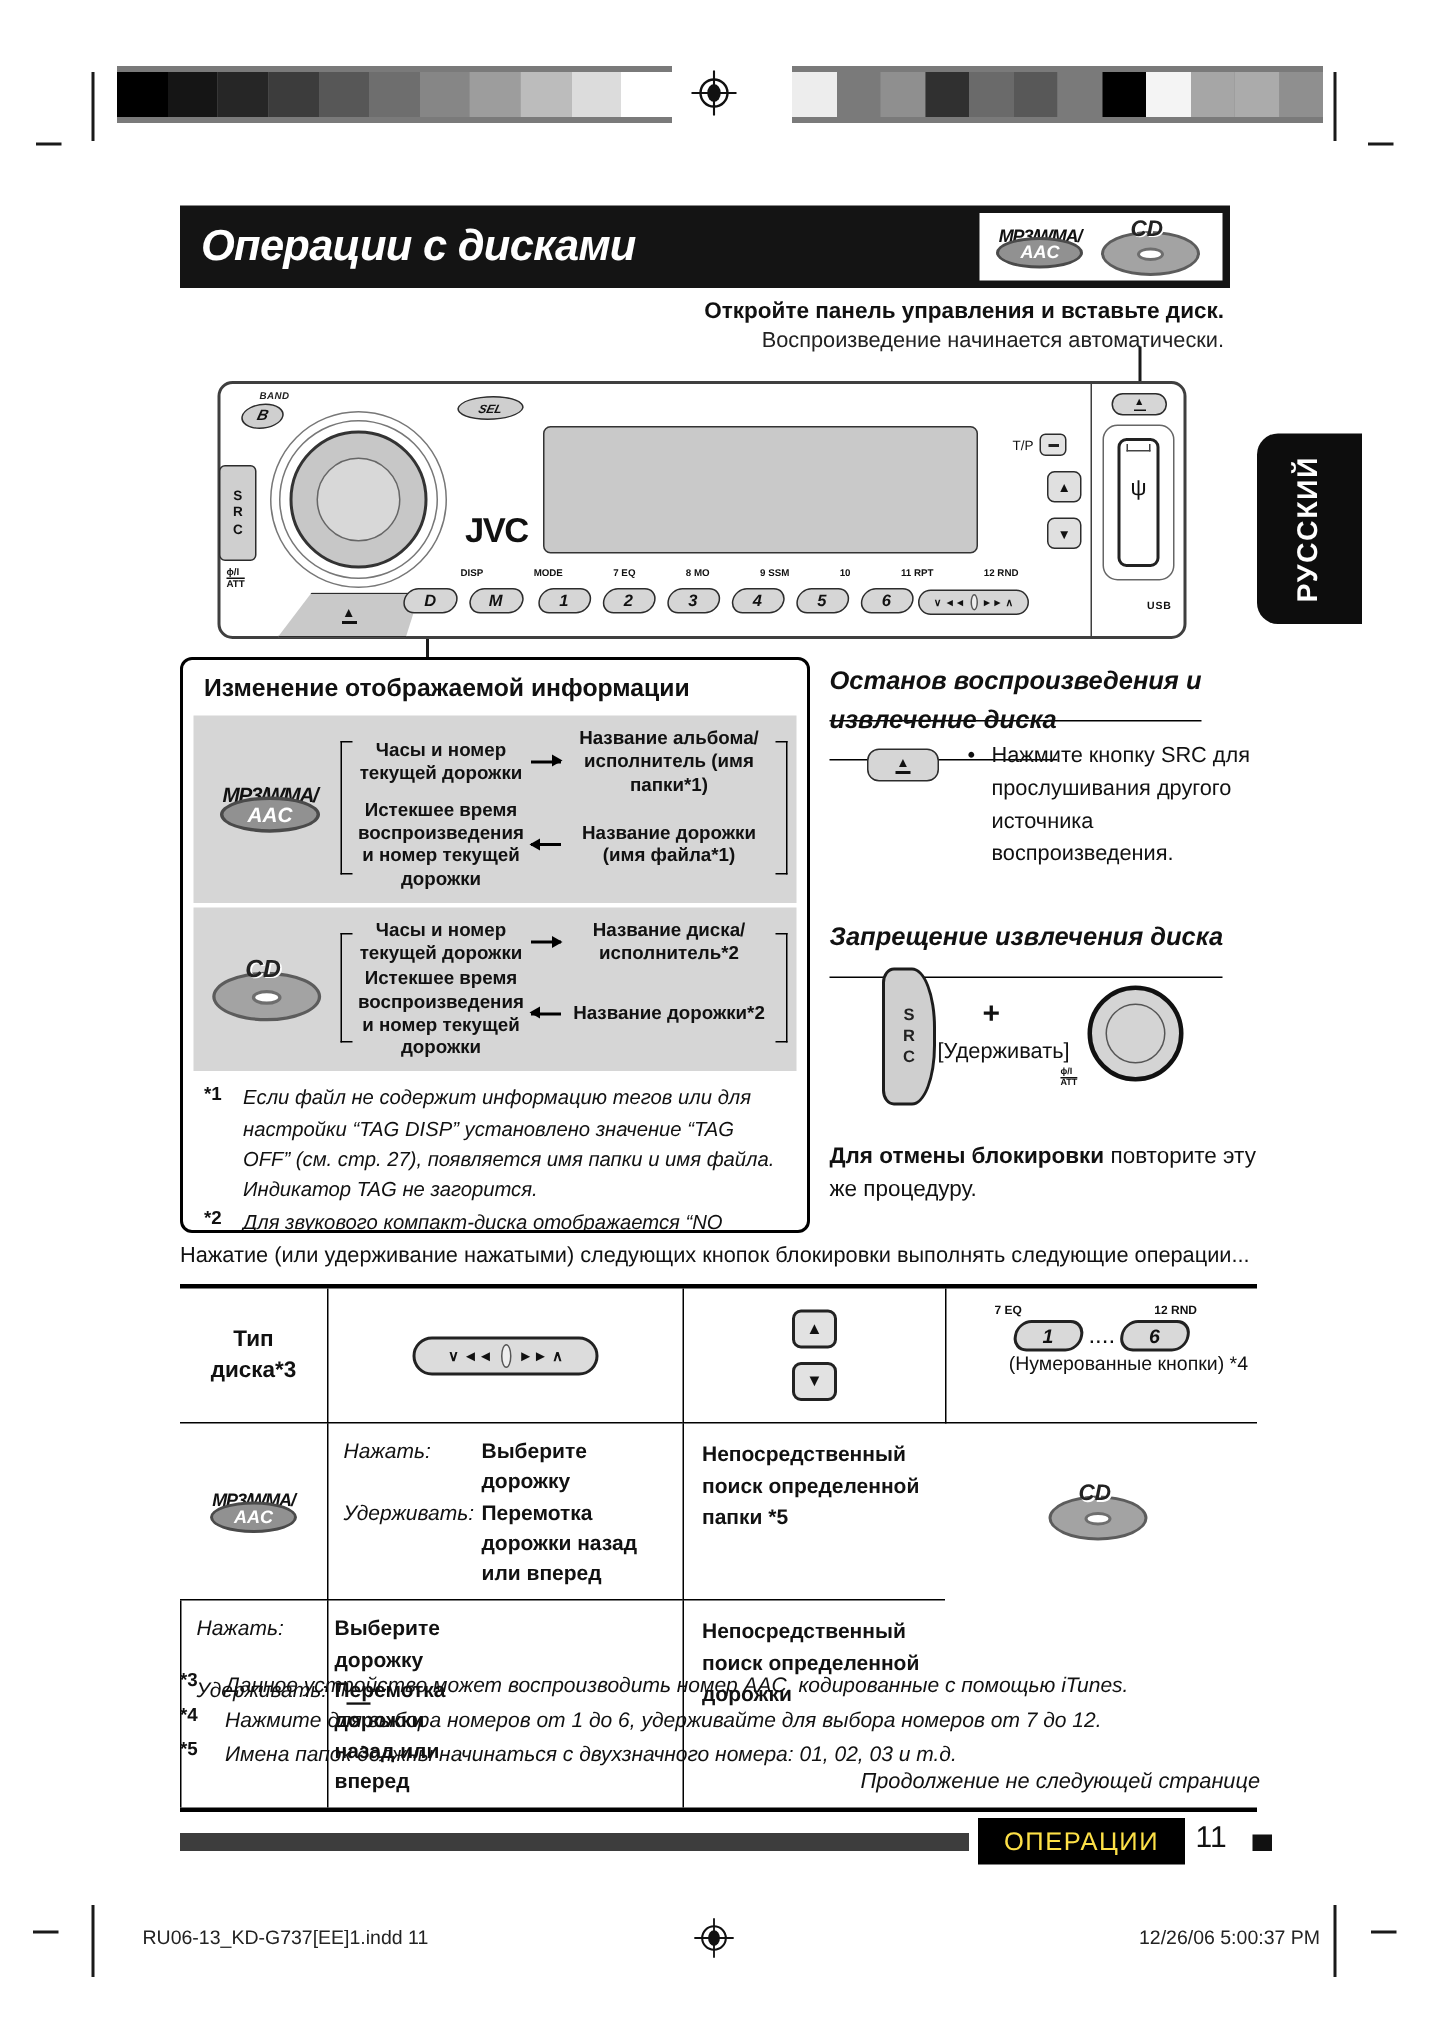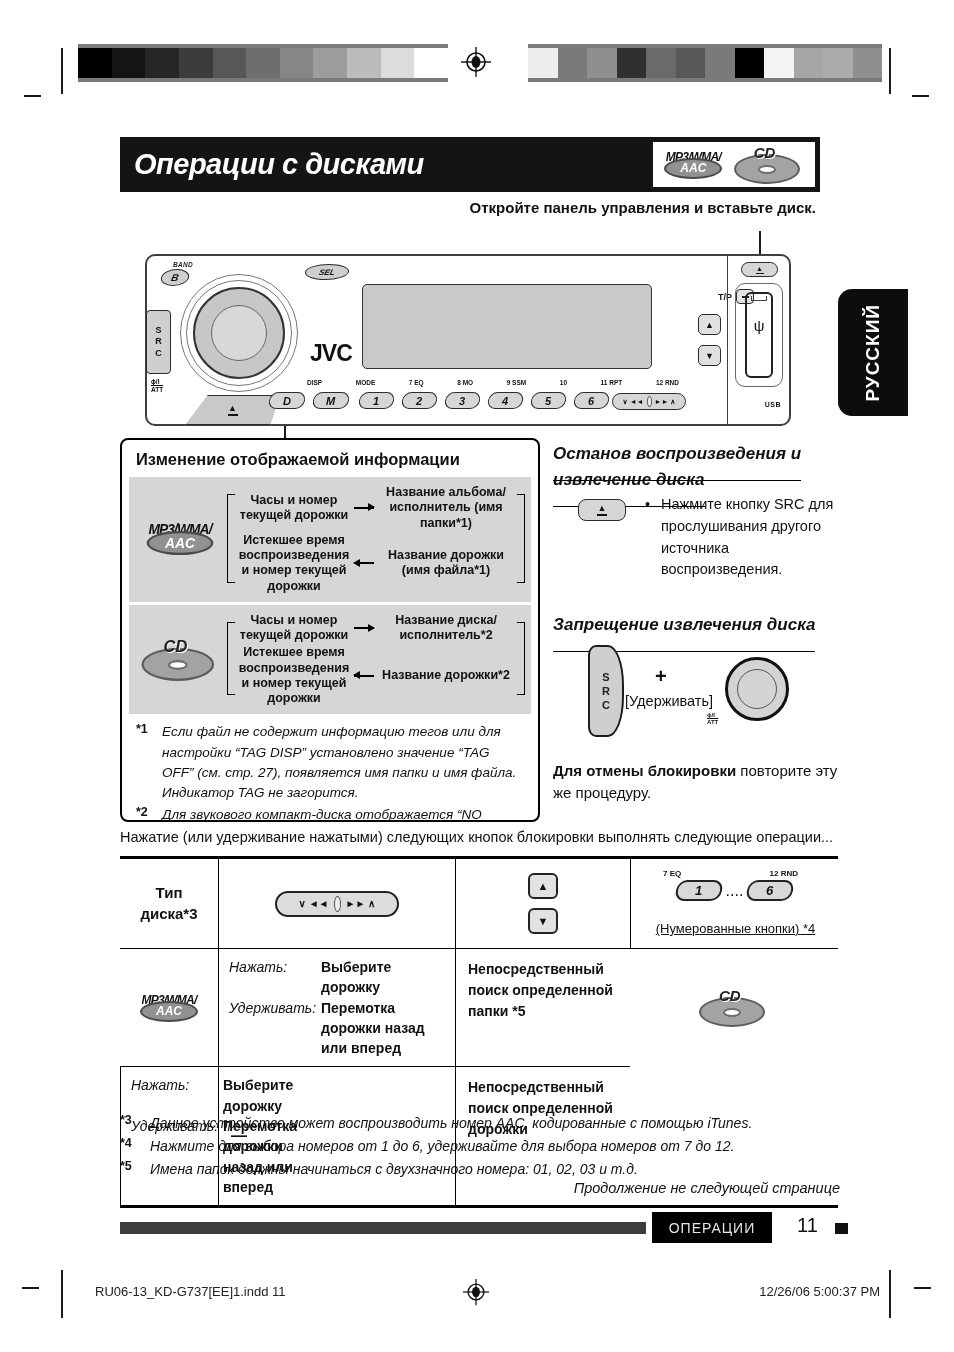--- a/index.html
+++ b/index.html
@@ -62,21 +62,21 @@
   .screen { position:absolute; left:215px; top:28px; width:290px; height:85px; background:#c9c9c9; border:1.5px solid #333; border-radius:5px; }
   .keylabels { position:absolute; left:160px; top:123px; width:372px; display:flex; justify-content:space-between; }
   .keylabels span { font-size:6.5px; font-weight:bold; }
   .pillbtn { position:absolute; top:136px; height:17px; border:1.7px solid #2c2c2c; background:#d6d6d6; border-radius:9px; transform:skewX(-10deg);
              display:flex; align-items:center; justify-content:center; }
   .pillbtn span { transform:skewX(10deg); font-style:italic; font-weight:bold; font-size:11px; }
   .seekpill { position:absolute; left:465px; top:137px; width:74px; height:17px; border:1.7px solid #2c2c2c; background:#d6d6d6; border-radius:9px;
               display:flex; align-items:center; justify-content:center; gap:3px; font-size:7px; font-weight:bold; }
   .seekdiv { width:5px; height:11px; border:1px solid #555; border-radius:50%; background:#eee; }
   .tp-row { position:absolute; left:528px; top:33px; display:flex; align-items:center; gap:4px; }
-  .tp-row .tpl { font-size:9px; font-weight:bold;margin-left:43px; }
+  .tp-row .tpl { font-size:9px; font-weight:normal; }
   .sqbtn { width:18px; height:15px; border:1.5px solid #2c2c2c; border-radius:4px; background:#e3e3e3; display:flex; align-items:center; justify-content:center; }
   .sqbtn .dash { width:7px; height:2px; background:#222; }
   .udbtn { position:absolute; left:551px; width:23px; height:21px; border:1.7px solid #2c2c2c; border-radius:5px; background:#e0e0e0;
            display:flex; align-items:center; justify-content:center; font-size:9px; }
   .right-panel { position:absolute; left:580px; top:0; bottom:0; width:64px; border-left:1.6px solid #3f3f3f; }
   .ej-pill { position:absolute; border:1.6px solid #2c2c2c; background:#d6d6d6; border-radius:8px; display:flex; align-items:center; justify-content:center; }
   .usb-outline { position:absolute; left:7px; top:27px; width:48px; height:104px; border:1px solid #666; border-radius:10px; }
   .usb-slot { position:absolute; left:9px; top:8px; width:28px; height:86px; border:2px solid #222; border-radius:6px;
               display:flex; flex-direction:column; align-items:center; }
   .usb-slot .notch { width:16px; height:5px; border:1px solid #444; border-top:none; margin-top:2px; }
@@ -135,39 +135,39 @@
   .seek-big { width:124px; height:26px; border:2px solid #222; background:#dcdcdc; border-radius:14px; display:flex; align-items:center; justify-content:center; gap:5px; font-size:10px; font-weight:bold; }
   .seek-big .seekdiv { width:7px; height:16px; }
   .ud-col { flex-direction:column; gap:9px; }
   .udbtn2 { width:30px; height:26px; border:2px solid #222; border-radius:6px; background:#e2e2e2; display:flex; align-items:center; justify-content:center; font-size:11px; }
   .numcell { position:relative; padding:10px 6px 6px; }
   .numlabs { display:flex; justify-content:space-between; padding:0 34px 2px 26px; font-size:8px; font-weight:bold; }
   .numrow { display:flex; align-items:center; justify-content:center; gap:4px; }
   .numbtn { width:46px; height:21px; border:2px solid #222; background:#d9d9d9; border-radius:10px; transform:skewX(-10deg);
             display:flex; align-items:center; justify-content:center; }
   .numbtn span { transform:skewX(10deg); font-style:italic; font-weight:bold; font-size:13px; }
-  .numcap { font-size:13px; margin-top:20px; text-align:center; padding-left:2px;text-decoration:underline; }
+  .numcap { font-size:13px; margin-top:0; text-align:right; padding-left:2px; }
   .logocell { display:flex; align-items:center; justify-content:center; }
   .presshold { padding:8px 8px 8px 10px; }
   .ph-grid { display:grid; grid-template-columns:92px 1fr; font-size:14px; line-height:1.45; }
   .ph-grid .lab { font-style:italic; }
   .ph-grid .val { font-weight:bold; }
   .cellt { padding:10px 10px 0 12px; font-size:14px; font-weight:bold; line-height:1.5; }
   .dashcell { display:flex; align-items:center; padding-left:12px; font-size:16px; font-weight:bold; }
 
   
   .fnotes2 { position:absolute; left:120px; top:1113px; width:720px; }
   .fnotes2 .fnrow .m { width:30px; }
   .fnotes2 .fnrow .t { font-size:14px; }
   .contin { position:absolute; left:300px; top:1180px; width:540px; text-align:right; font-style:italic; font-size:14.5px; }
 
   
   .foot-bar { position:absolute; left:120px; top:1222px; width:526px; height:12px; background:#3d3d3d; }
-  .foot-box { position:absolute; left:652px; top:1212px; width:120px; height:31px; background:#000; color:#e5e5e5;
-              display:flex; align-items:center; justify-content:center; font-size:14px; letter-spacing:1px; }
+  .foot-box { position:absolute; left:652px; top:1212px; width:138px; height:31px; background:#000; color:#fde047;
+              display:flex; align-items:center; justify-content:center; font-size:17px; letter-spacing:1px; }
   .foot-page { position:absolute; left:797px; top:1214px; font-size:20px; }
   .foot-sq { position:absolute; left:835px; top:1223px; width:13px; height:11px; background:#111; }
 
   
   .printline { position:absolute; font-size:13px; color:#222; }
 </style>
 </head>
 <body>
 
 <div class="mark" style="left:61px; top:48px; width:1.5px; height:46px;"></div>
@@ -223,20 +223,21 @@
     <div class="logo-cd">
       <div class="disc"></div>
       <div class="hole"></div>
       <div class="cdt">CD</div>
     </div>
   </div>
 </div>
 
 <div class="intro">
   <div class="b">Откройте панель управления и вставьте диск.</div>
+  <div class="n">Воспроизведение начинается автоматически.</div>
 </div>
 <div class="mark" style="left:759px; top:231px; width:2px; height:30px;"></div>
 <div class="mark" style="left:284px; top:426px; width:2px; height:13px;"></div>
 
 <div class="device">
   <div class="dev-lab" style="left:26px; top:5px; font-style:italic;">BAND</div>
   <div class="btn-oval" style="left:14px; top:13px; width:28px; height:17px; font-size:10px; transform:skewX(-14deg);">
     <span>B</span>
   </div>
   <div class="btn-oval" style="left:158px; top:8px; width:44px; height:16px; font-size:8px; transform:skewX(-14deg);">

